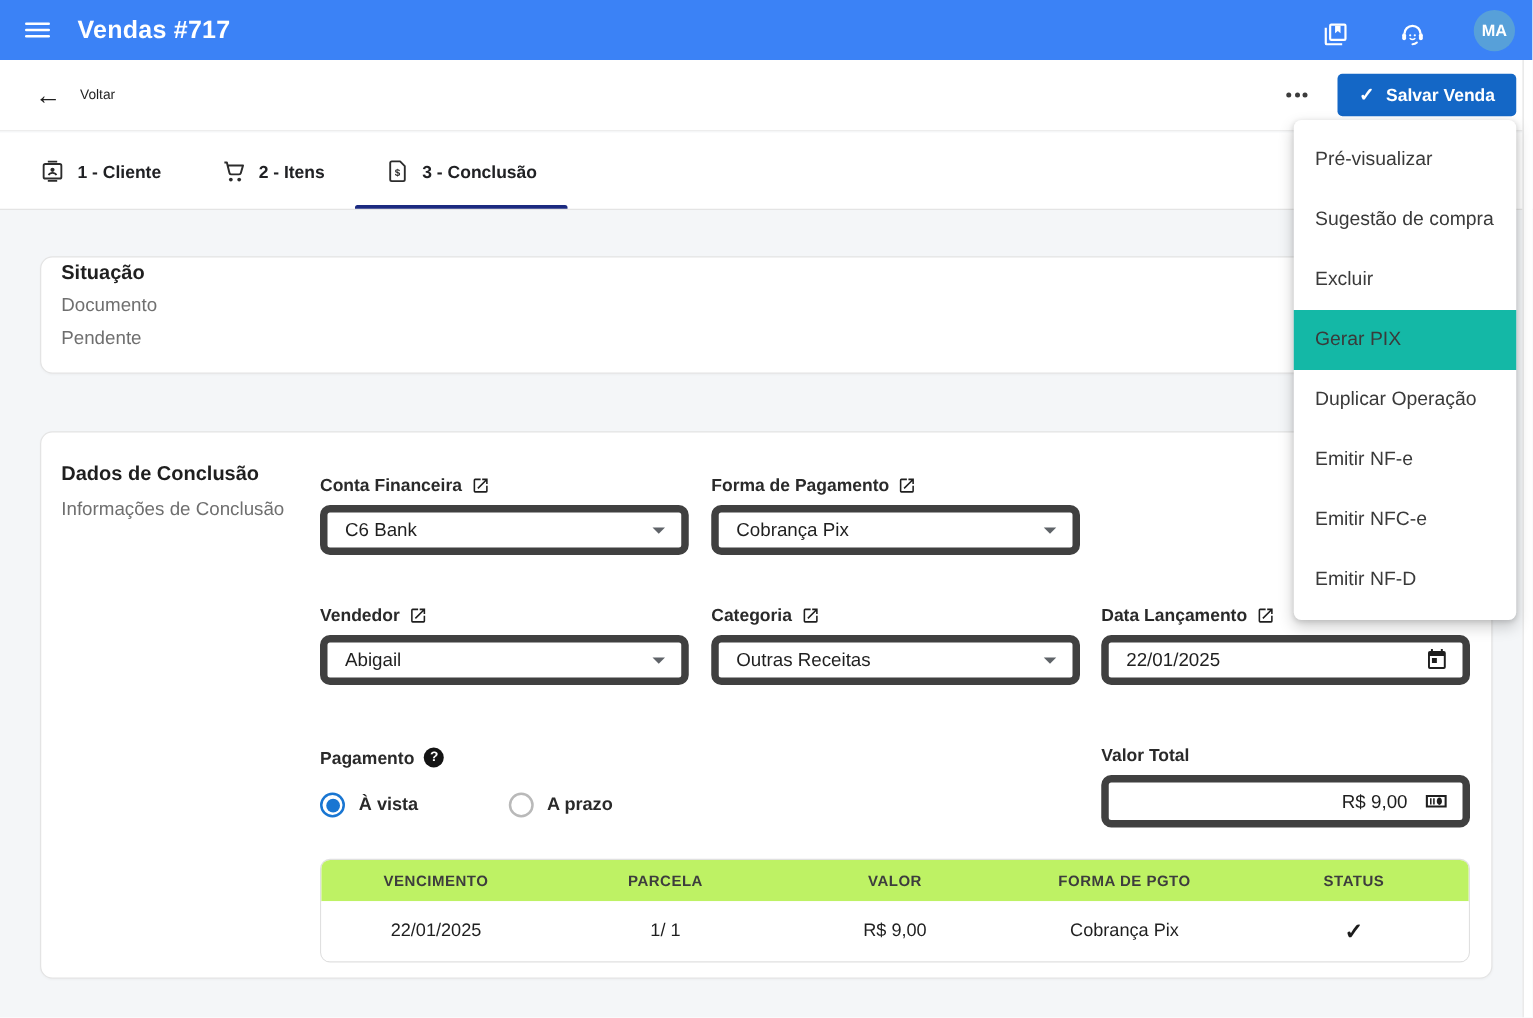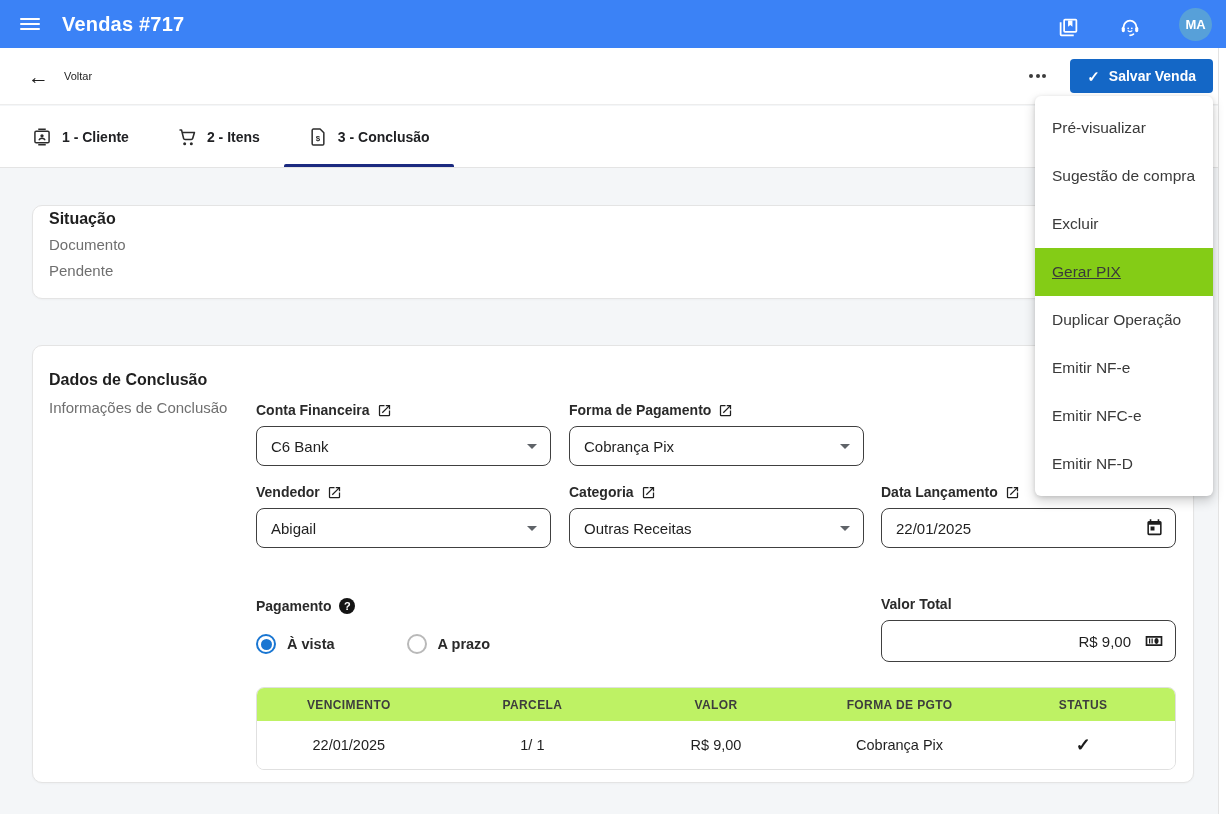--- a/index.html
+++ b/index.html
@@ -75,27 +75,27 @@
   .card-title { font-size:16px; font-weight:700; color:#1f1f1f; line-height:26px; }
   .muted-line { font-size:15px; color:#6f6f6f; line-height:26px; }
 
   .card-conclusion { top:177px; height:438px; }
   .c2-head { position:absolute; left:16px; top:20px; width:196px; }
   .c2-title { font-size:16px; font-weight:700; line-height:28px; color:#1f1f1f; }
   .c2-sub { font-size:15px; color:#6f6f6f; line-height:26px; margin-top:1px; }
 
   .fcol1 { left:223px; } .fcol2 { left:536px; } .fcol3 { left:848px; }
   .field-group { position:absolute; width:295px; }
-  .frow1 { top:56px;text-align:center; } .frow2 { top:138px; }
+  .frow1 { top:34px;text-align:center; } .frow2 { top:138px; }
   .field-label {
     display:flex; align-items:center; gap:7px;
     font-size:14px; font-weight:700; color:#2a2a2a; margin-bottom:8px;
   }
   .field-box {
-    position:relative; height:40px; border:1px solid #404040; border-radius:8px;
+    position:relative; height:40px; border:6px solid #404040; border-radius:8px;
     background:#fff; display:flex; align-items:center; padding:0 34px 0 14px;
     font-size:15px; color:#1f1f1f; cursor:pointer;
   }
   .chev {
     position:absolute; right:13px; top:50%; margin-top:-2px;
     width:0; height:0; border-left:5px solid transparent; border-right:5px solid transparent;
     border-top:5px solid #5f6368;
   }
   .date-icon, .money-icon { position:absolute; right:11px; top:50%; transform:translateY(-50%); display:flex; }
 
@@ -131,21 +131,21 @@
   
   .menu {
     position:absolute; left:1035px; top:96px; width:178px; z-index:30;
     background:#fff; border-radius:6px; padding:8px 0;
     box-shadow:0 5px 12px rgba(0,0,0,.19), 0 1px 4px rgba(0,0,0,.12);
   }
   .menu-item {
     height:48px; display:flex; align-items:center; padding:0 17px;
     font-size:15.5px; color:#3a3a3a; cursor:pointer; white-space:nowrap;
   }
-  .menu-item.highlight { background:#84cc16;text-decoration:underline; }
+  .menu-item.highlight { background:#14b8a6; }
 
   
   .scrollbar {
     position:absolute; top:48px; right:0; bottom:0; width:8px;
     background:#fff; border-left:1px solid #e3e3e3; z-index:20; cursor:pointer;
   }
 </style>
 </head>
 <body>
 

